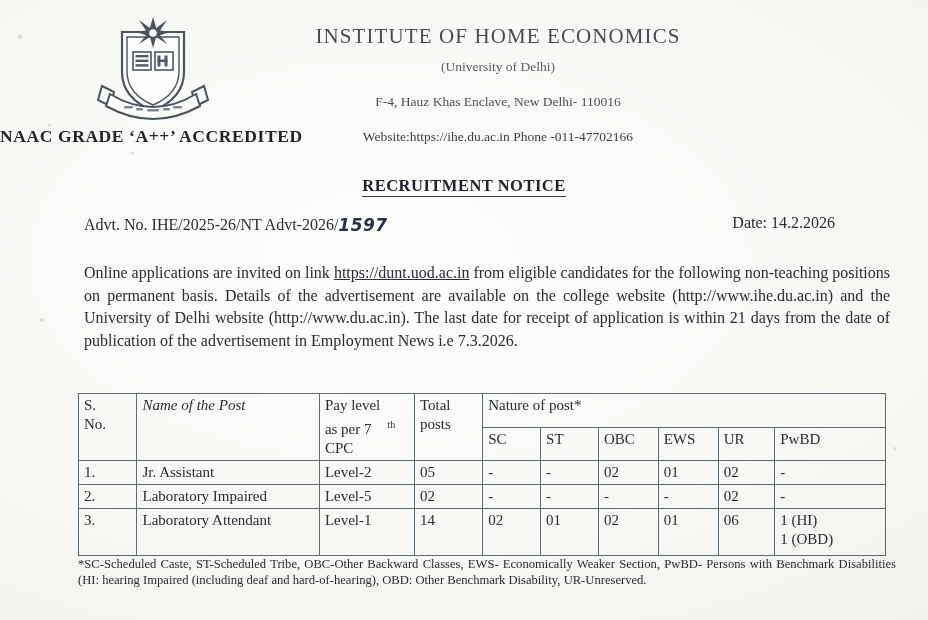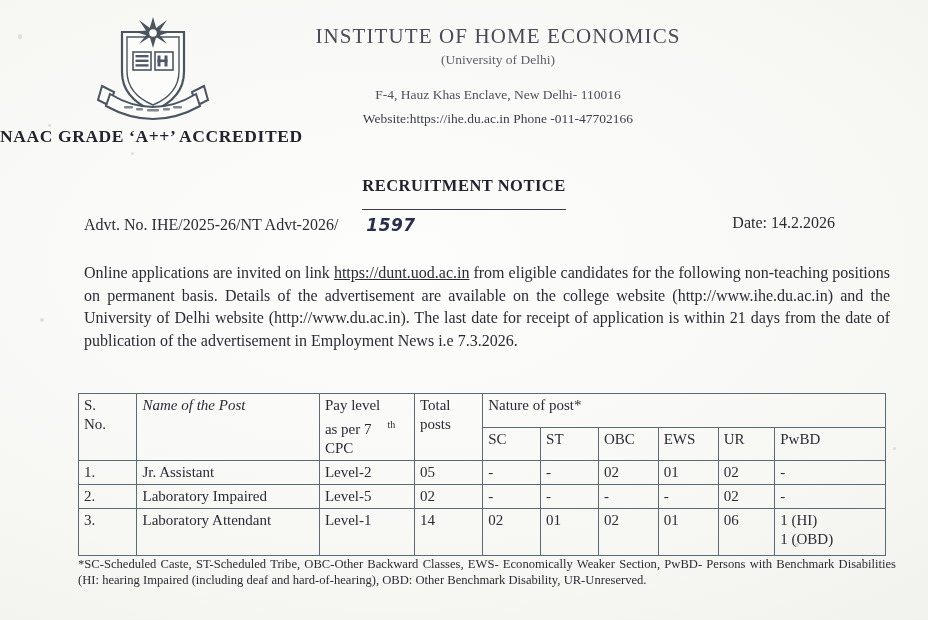--- a/index.html
+++ b/index.html
@@ -51,31 +51,31 @@
   .org-name {
     font-size: 21px;
     letter-spacing: 1.1px;
     color: #4a4a58;
     font-family: "Liberation Serif", serif;
     white-space: nowrap;
   }
   .org-sub {
     font-size: 13.5px;
     color: #5d5d6b;
-    margin-top: 3px;
+    margin-top: 10px;
   }
   .org-addr {
     font-size: 13.5px;
     color: #4e4e5c;
     margin-top: 19px;
   }
   .org-web {
     font-size: 13.5px;
     color: #3d3d4b;
-    margin-top: 8px;
+    margin-top: 19px;
   }
 
   .naac {
     position: absolute;
     left: 0; top: 126px;
     width: 928px;
     text-align: left;
     font-weight: bold;
     font-size: 17.5px;
     letter-spacing: .6px;
@@ -86,41 +86,40 @@
     left: 0; top: 176px;
     width: 928px;
     text-align: center;
   }
   .recruit span {
     font-weight: bold;
     font-size: 16.5px;
     letter-spacing: .5px;
     color: #23232e;
     border-bottom: 1.6px solid #3a3a48;
-    padding-bottom: 14px;
+    padding-bottom: 1px;
   }
 
   .advt {
     position: absolute;
     left: 84px; top: 214px;
     font-size: 16px;
     color: #2b2b36;
     white-space: nowrap;
   }
   .hand {
     font-family: "DejaVu Sans", sans-serif;
     font-style: italic;
     font-weight: bold;
     font-size: 17px;
     color: #2b3croll;
     color: #26304a;
     letter-spacing: .5px;
     position: relative;
     top: 1px;
-    margin-left: 28px;
   }
   .date {
     position: absolute;
     right: 93px; top: 214px;
     font-size: 16px;
     color: #2b2b36;
     white-space: nowrap;
   }
 
   .para {

